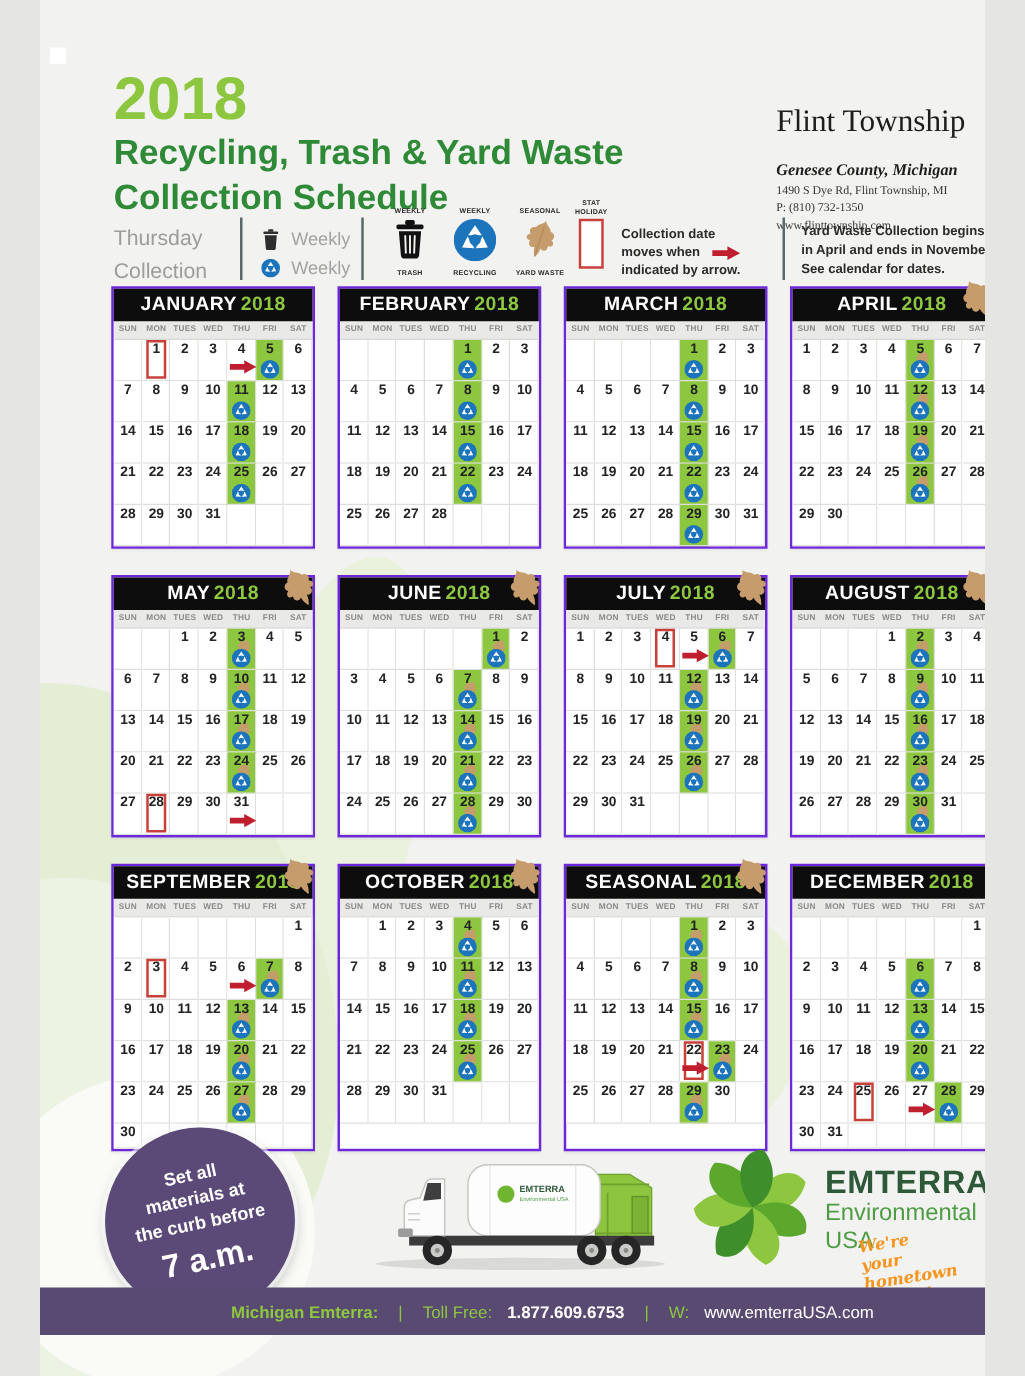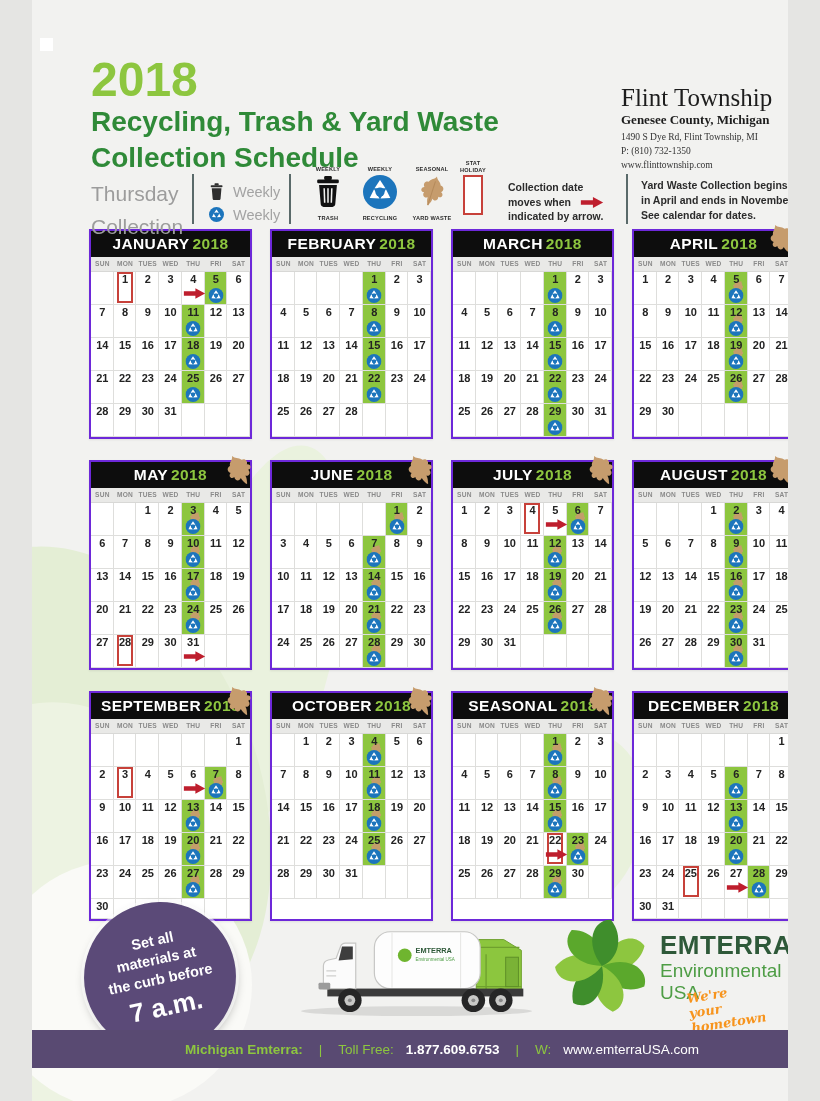--- a/index.html
+++ b/index.html
@@ -13,36 +13,36 @@
   .blob.c { left:470px; top:730px; width:140px; height:190px; background:#E9F1DC; transform:rotate(20deg); }
   .blob.d { left:150px; top:440px; width:150px; height:420px; background:#EAF2DE; transform:rotate(14deg); }
   .blob.e { left:-40px; top:860px; width:260px; height:250px; background:#FAFAF7; }
   .white-square { position:absolute; left:8px; top:38px; width:13px; height:13px; background:#FFFFFF; z-index:2; }
 
   
   .hdr-year { position:absolute; left:59px; top:52px; font-size:48px; font-weight:bold; color:#8DC63F; z-index:2; }
   .hdr-title { position:absolute; left:59px; top:104px; font-size:28px; font-weight:bold; color:#2F8A38; line-height:1.3; white-space:pre-line; z-index:2; }
   .township { position:absolute; left:589px; top:84px; z-index:2; font-family:"Liberation Serif", serif; color:#1d1d1d; }
   .township .name { font-size:25px; }
-  .township .county { font-size:13px; font-weight:bold; margin-top:0; }
+  .township .county { font-size:13px; font-weight:bold; margin-top:16px;font-style:italic; }
   .township .small { font-size:9.5px; line-height:1.45; margin-top:3px; color:#333; }
 
   
   .legend { position:absolute; left:0; top:160px; width:820px; height:66px; z-index:2; }
-  .thu-col { position:absolute; left:59px; top:18px; font-size:21px; color:#9C9C9C; line-height:1.55; white-space:pre-line; }
+  .thu-col { position:absolute; left:59px; top:18px; font-size:17px; color:#9C9C9C; line-height:1.55; white-space:pre-line; }
   .vdiv { position:absolute; top:14px; width:2px; height:50px; background:#5A6A6A; }
   .mini-legend { position:absolute; left:177px; top:20px; }
   .mini-row { display:flex; align-items:center; height:23px; }
   .mini-row .micon { width:16px; height:18px; display:inline-flex; margin-right:8px; }
   .mini-row .mlabel { font-size:14.5px; color:#A3A3A3; }
   .leg-item { position:absolute; text-align:center; }
   .leg-top { font-size:5.6px; font-weight:bold; letter-spacing:.2px; color:#2b2b2b; margin-bottom:2px; white-space:pre-line; line-height:1.2; }
   .leg-bottom { font-size:5.6px; font-weight:bold; letter-spacing:.2px; color:#2b2b2b; margin-top:2px; }
   .stat-box { width:20px; height:40px; border:2px solid #C7413A; background:#fff; margin:0 auto; }
-  .move-note { position:absolute; left:476px; top:20px; font-size:10.5px; font-weight:bold; color:#2b2b2b; line-height:1.4; }
+  .move-note { position:absolute; left:465px; top:20px; font-size:10.5px; font-weight:bold; color:#2b2b2b; line-height:1.4; }
   .move-note .row2 { display:flex; align-items:center; gap:8px; }
   .yard-note { position:absolute; left:609px; top:18px; font-size:10.5px; font-weight:bold; color:#2b2b2b; line-height:1.45; white-space:pre-line; }
 
   
   #calendars { position:absolute; left:57px; top:229px; display:grid; grid-template-columns:repeat(4,163px); column-gap:18px; row-gap:21px; z-index:1; }
   .cal { width:163px; background:#fff; border:2px solid #6d28d9; box-shadow:0 1px 2px rgba(0,0,0,.08); }
   .cal-title { position:relative; height:26px; background:#0d0d0d; color:#fff; text-align:center; font-size:15.5px; font-weight:800; letter-spacing:.4px; line-height:26px; }
   .cal-title .yr { color:#8DC63F; margin-left:3px; }
   .hleaf { position:absolute; right:-6px; top:-8px; width:32px; height:34px; transform:rotate(-28deg); z-index:4; }
   .dow { display:grid; grid-template-columns:repeat(7,1fr); background:#E9E9E7; border-bottom:1px solid #D8D8D6; }

